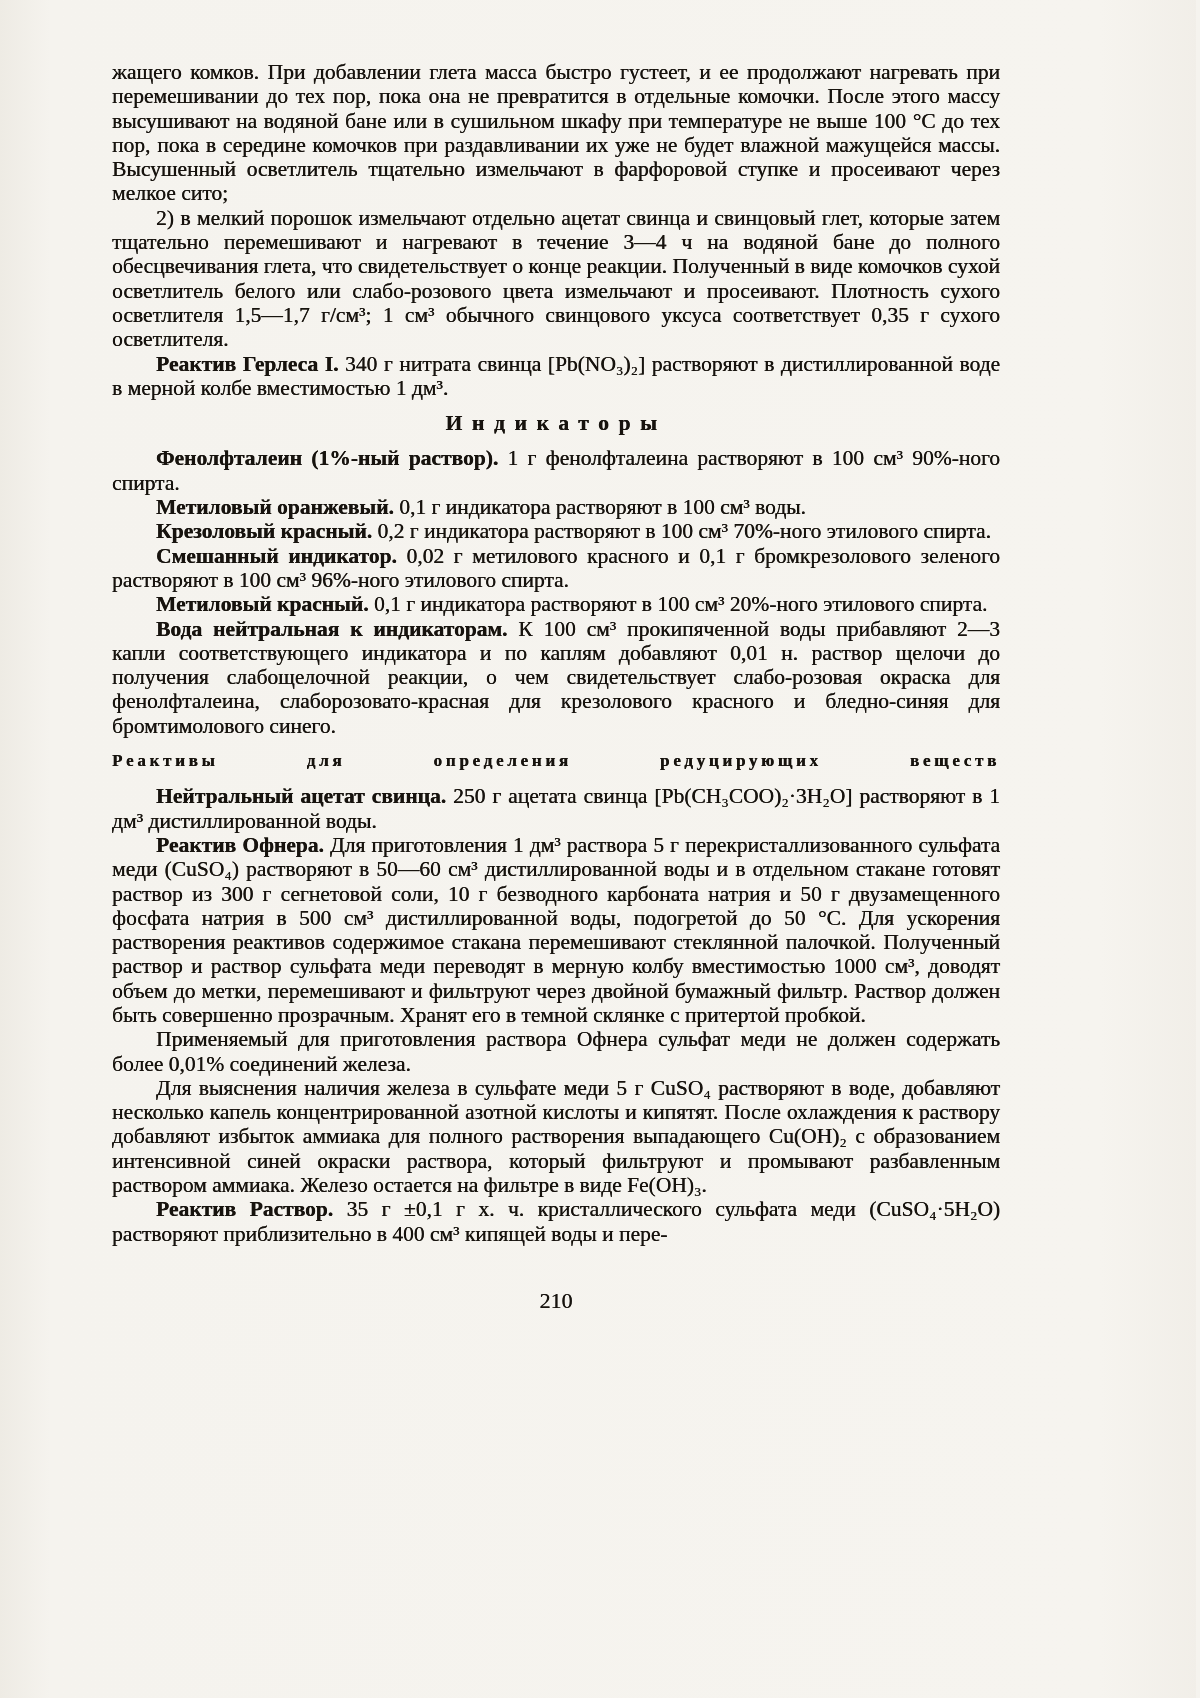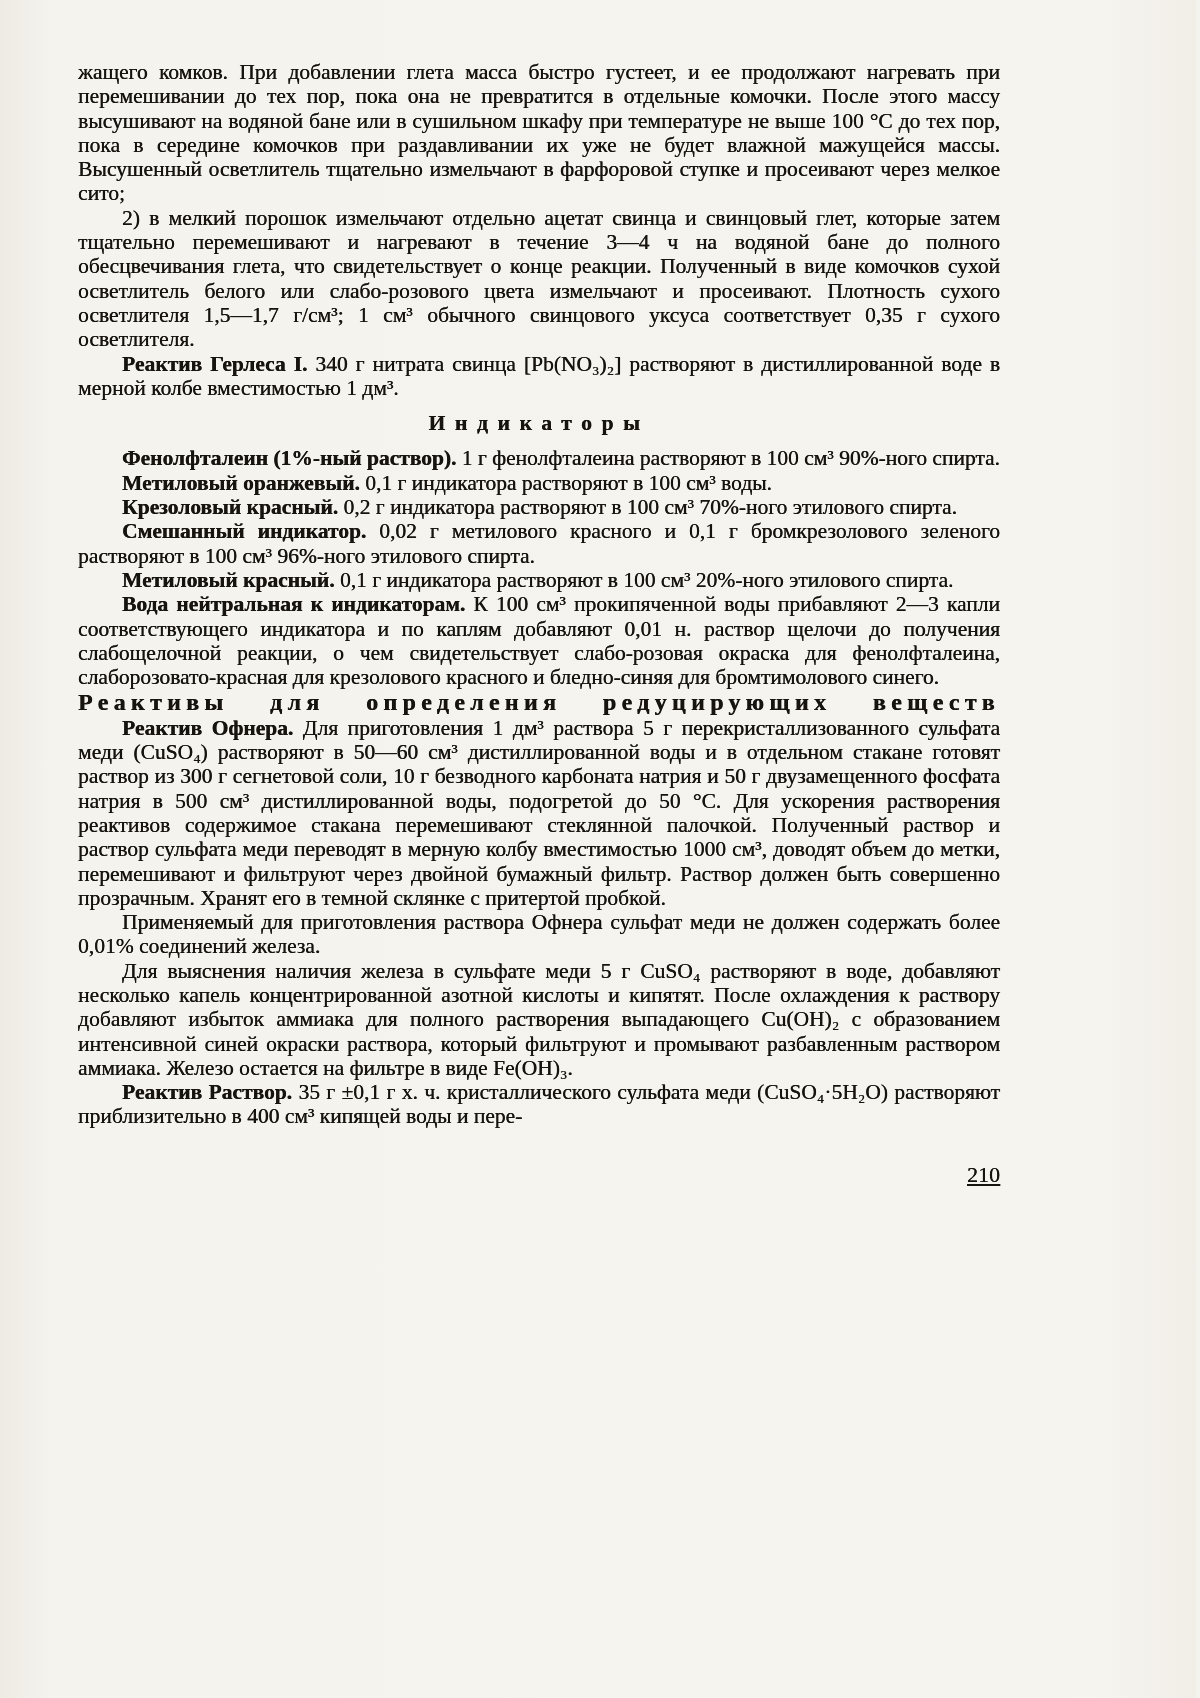--- a/index.html
+++ b/index.html
@@ -7,54 +7,53 @@
     width: 1200px;
     height: 1698px;
     background: #f5f3ee;
     font-family: "Liberation Serif", "DejaVu Serif", serif;
   }
   .page {
     position: relative;
     width: 1196px;
     height: 1698px;
     box-sizing: border-box;
-    padding: 60px 196px 0 78px;
+    padding: 60px 196px 0 112px;
     background: linear-gradient(90deg, #eeebe4 0px, #f5f3ee 50px, #f6f4ef 1100px, #f1eee8 1200px);
     color: #17130e;
     font-size: 21.5px;
     line-height: 24.3px;
     text-shadow: 0.35px 0 0 currentColor; 
   }
   .para {
     margin: 0;
     text-align: justify;
   }
   .indent { text-indent: 44px; }
   .lead { font-weight: bold; }
   .heading-centered {
     margin: 11px 0;
     font-weight: bold;
     font-size: 21.5px;
     text-align: center;
     letter-spacing: 0.45em;
   }
   .heading-spread {
-    margin: 1px 0;
+    margin: 11px 0;
     font-weight: bold;
-    font-size: 24px;
+    font-size: 17px;
     letter-spacing: 0.22em;
     text-align: justify;
     text-align-last: justify;
     white-space: normal;
   }
   .page-number {
-    margin-top: 34px;
+    margin-top: 43px;
     font-size: 22px;
-    text-align: right;
-    text-decoration: underline;
+    text-align: center;
   }
 </style>
 </head>
 <body>
 
 <div class="page">
 
   <p class="para"><span>жащего комков. При добавлении глета масса быстро густеет, и ее продолжают нагревать при перемешивании до тех пор, пока она не превратится в отдельные комочки. После этого массу высушивают на водяной бане или в сушильном шкафу при температуре не выше 100 °С до тех пор, пока в середине комочков при раздавливании их уже не будет влажной мажущейся массы. Высушенный осветлитель тщательно измельчают в фарфоровой ступке и просеивают через мелкое сито;</span></p>
 
   <p class="para indent"><span>2) в мелкий порошок измельчают отдельно ацетат свинца и свинцовый глет, которые затем тщательно перемешивают и нагревают в течение 3—4 ч на водяной бане до полного обесцвечивания глета, что свидетельствует о конце реакции. Полученный в виде комочков сухой осветлитель белого или слабо-розового цвета измельчают и просеивают. Плотность сухого осветлителя 1,5—1,7 г/см³; 1 см³ обычного свинцового уксуса соответствует 0,35 г сухого осветлителя.</span></p>
@@ -72,20 +71,21 @@
 
   <p class="para indent"><span class="lead">Смешанный индикатор.</span> <span>0,02 г метилового красного и 0,1 г бромкрезолового зеленого растворяют в 100 см³ 96%-ного этилового спирта.</span></p>
 
   <p class="para indent"><span class="lead">Метиловый красный.</span> <span>0,1 г индикатора растворяют в 100 см³ 20%-ного этилового спирта.</span></p>
 
 
   <p class="para indent"><span class="lead">Вода нейтральная к индикаторам.</span> <span>К 100 см³ прокипяченной воды прибавляют 2—3 капли соответствующего индикатора и по каплям добавляют 0,01 н. раствор щелочи до получения слабощелочной реакции, о чем свидетельствует слабо-розовая окраска для фенолфталеина, слаборозовато-красная для крезолового красного и бледно-синяя для бромтимолового синего.</span></p>
 
   <h3 class="heading-spread">Реактивы для определения редуцирующих веществ</h3>
 
+  <p class="para indent"><span class="lead">Нейтральный ацетат свинца.</span> <span>250 г ацетата свинца [Pb(CH₃COO)₂·3H₂O] растворяют в 1 дм³ дистиллированной воды.</span></p>
 
   <p class="para indent"><span class="lead">Реактив Офнера.</span> <span>Для приготовления 1 дм³ раствора 5 г перекристаллизованного сульфата меди (CuSO₄) растворяют в 50—60 см³ дистиллированной воды и в отдельном стакане готовят раствор из 300 г сегнетовой соли, 10 г безводного карбоната натрия и 50 г двузамещенного фосфата натрия в 500 см³ дистиллированной воды, подогретой до 50 °С. Для ускорения растворения реактивов содержимое стакана перемешивают стеклянной палочкой. Полученный раствор и раствор сульфата меди переводят в мерную колбу вместимостью 1000 см³, доводят объем до метки, перемешивают и фильтруют через двойной бумажный фильтр. Раствор должен быть совершенно прозрачным. Хранят его в темной склянке с притертой пробкой.</span></p>
 
   <p class="para indent"><span>Применяемый для приготовления раствора Офнера сульфат меди не должен содержать более 0,01% соединений железа.</span></p>
 
   <p class="para indent"><span>Для выяснения наличия железа в сульфате меди 5 г CuSO₄ растворяют в воде, добавляют несколько капель концентрированной азотной кислоты и кипятят. После охлаждения к раствору добавляют избыток аммиака для полного растворения выпадающего Cu(OH)₂ с образованием интенсивной синей окраски раствора, который фильтруют и промывают разбавленным раствором аммиака. Железо остается на фильтре в виде Fe(OH)₃.</span></p>
 
   <p class="para indent"><span class="lead">Реактив Раствор.</span> <span>35 г ±0,1 г х. ч. кристаллического сульфата меди (CuSO₄·5H₂O) растворяют приблизительно в 400 см³ кипящей воды и пере-</span></p>
 
   <div class="page-number">210</div>

